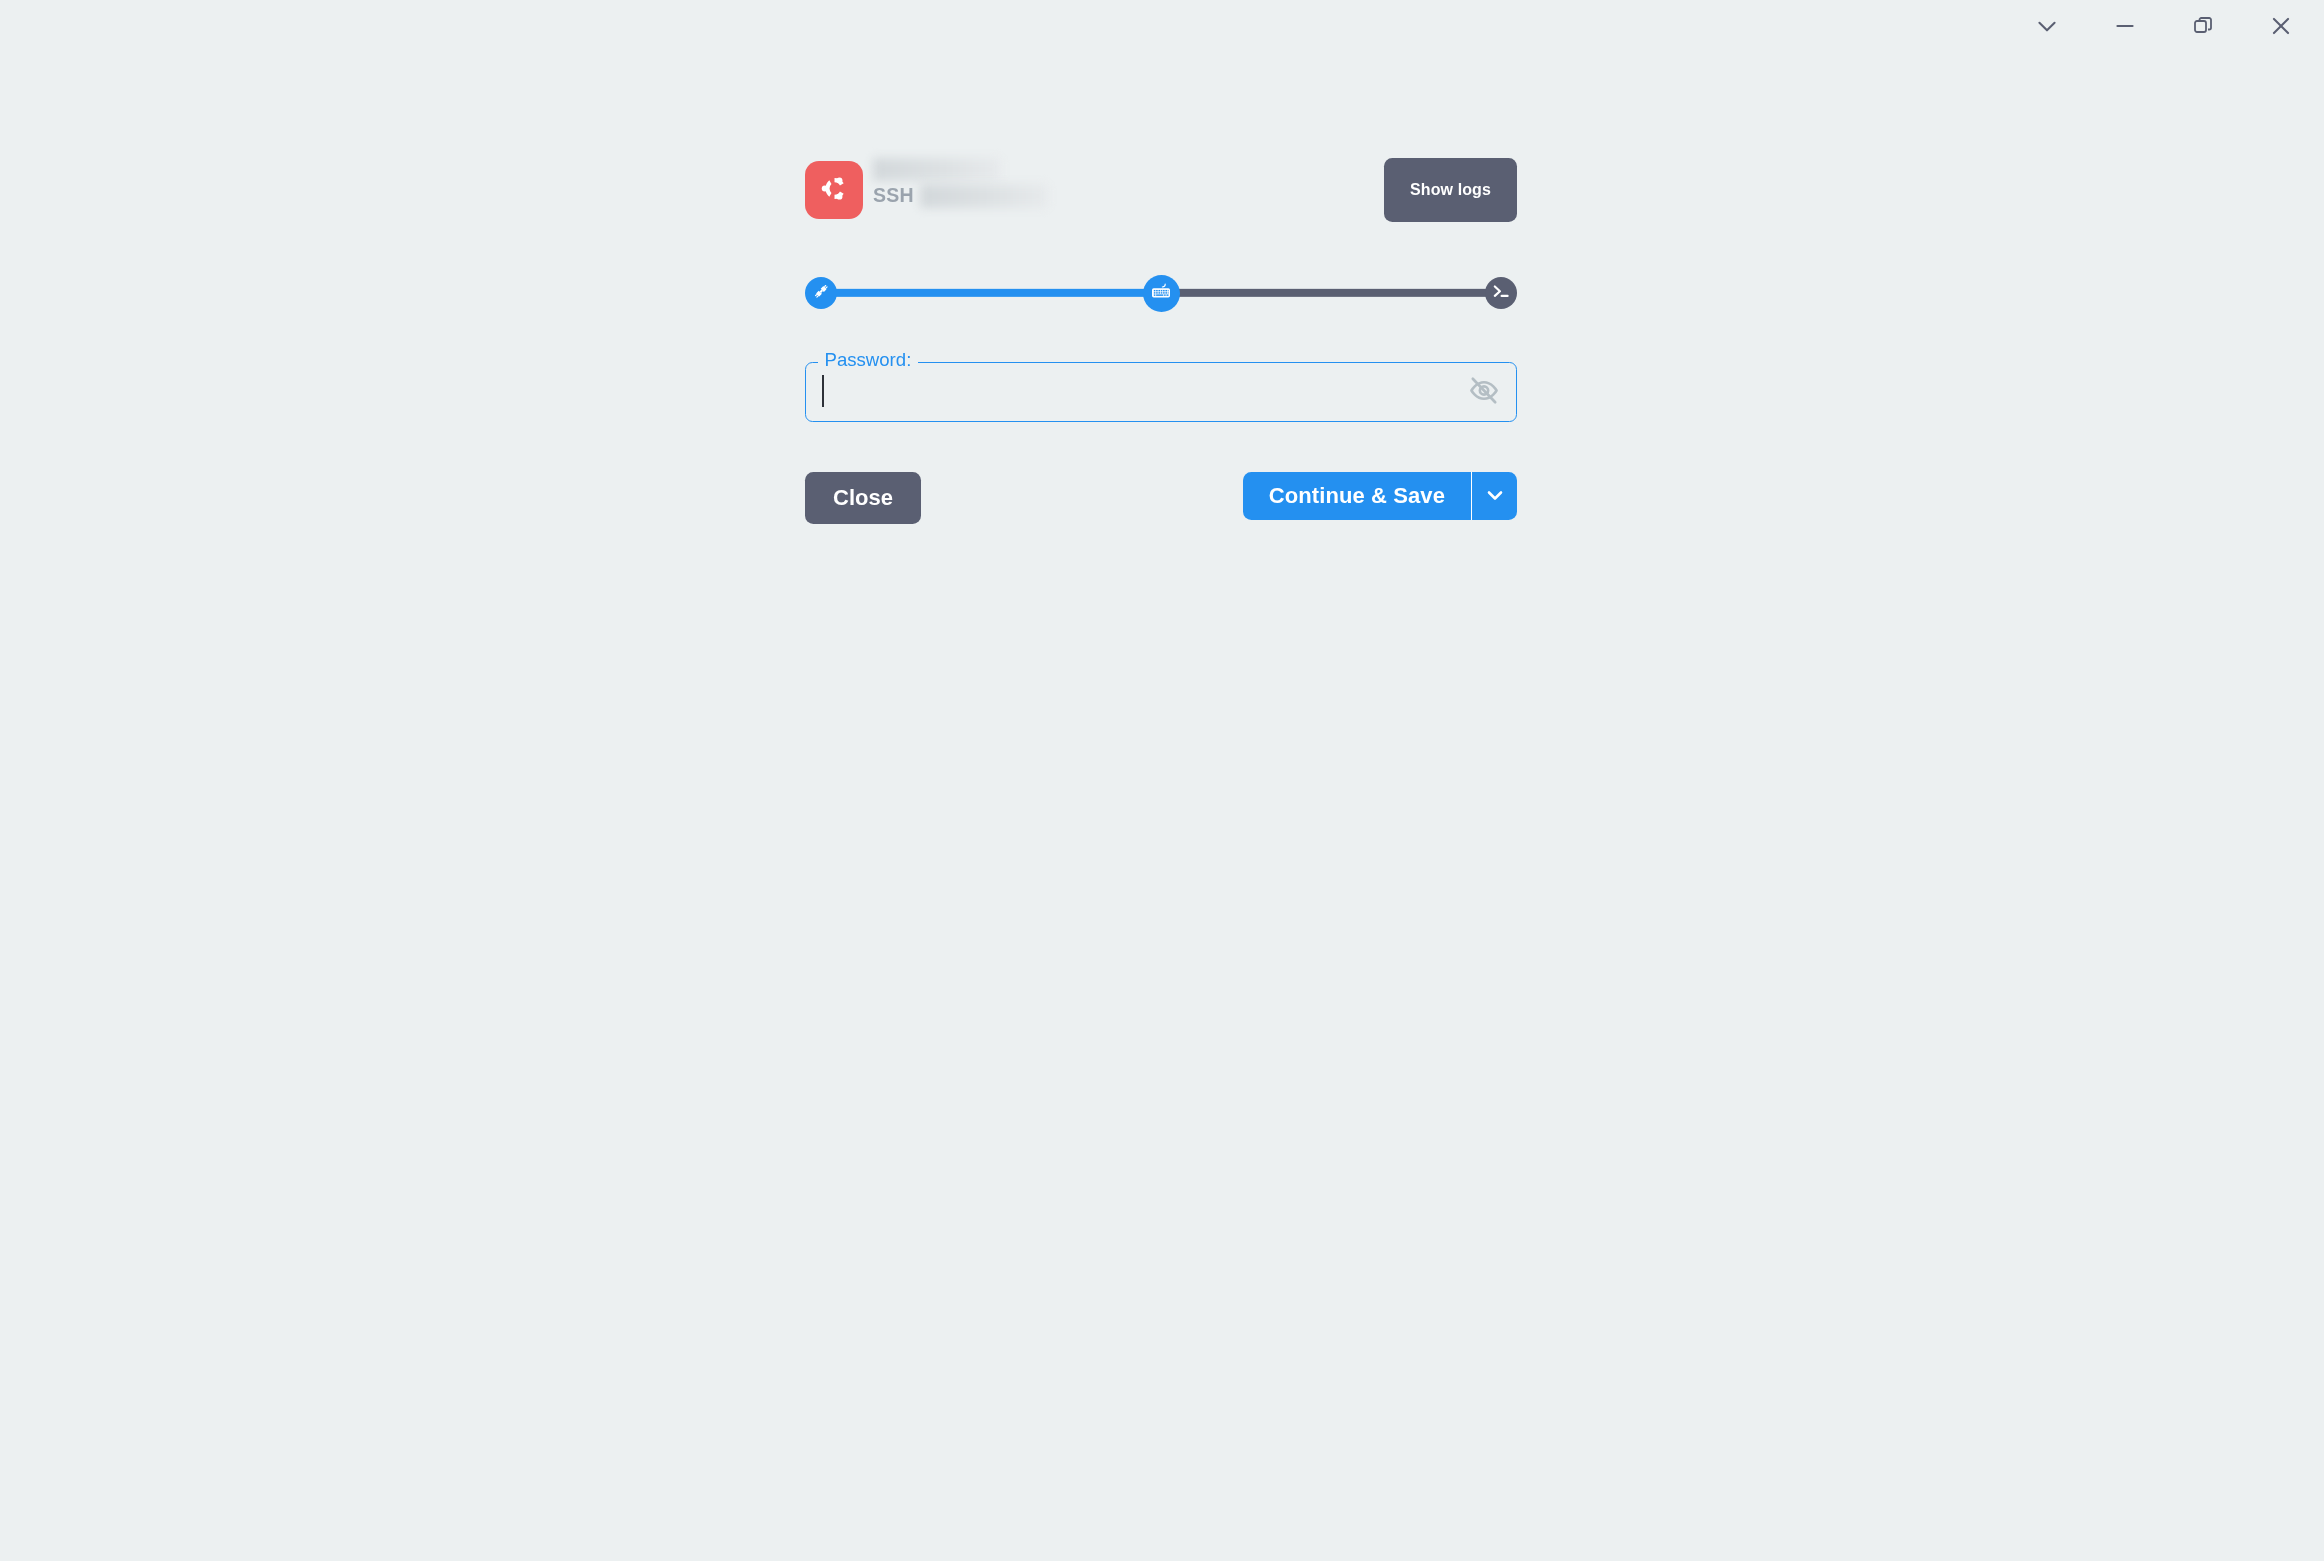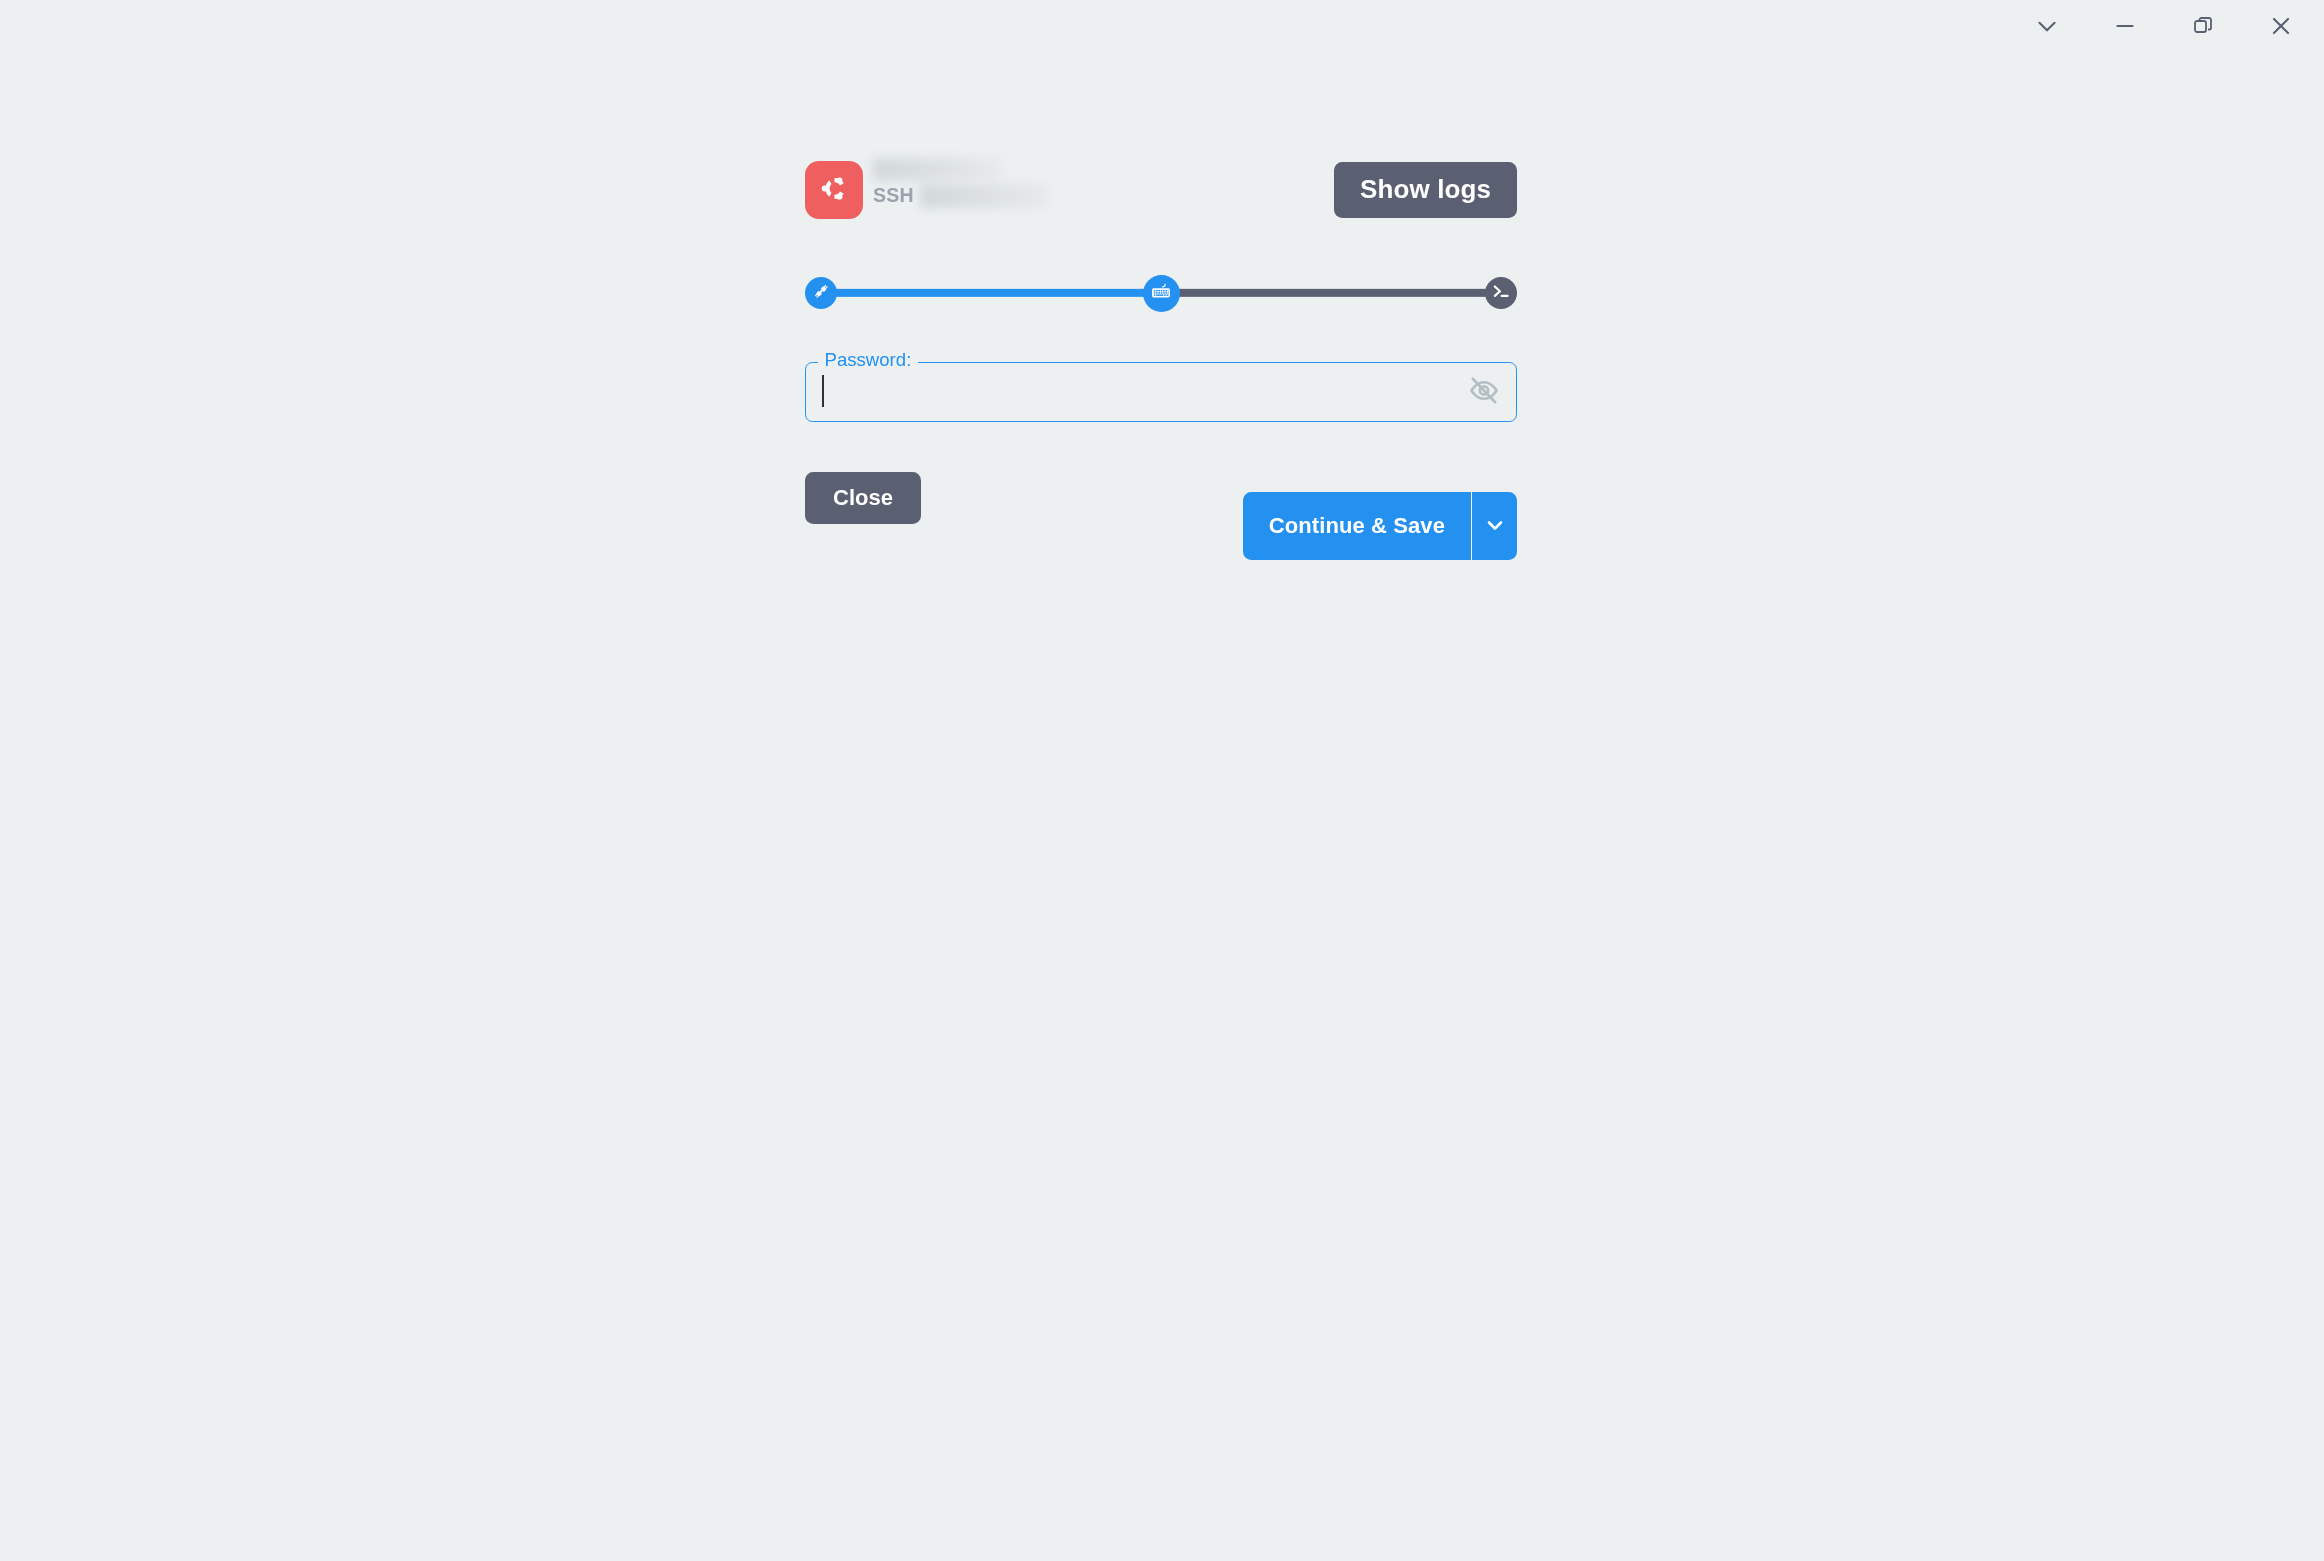--- a/index.html
+++ b/index.html
@@ -96,25 +96,25 @@
     width: 128px;
     height: 24px;
     margin-left: 5.6px;
   }
   .show-logs {
     flex: 0 0 auto;
     background: #5a5f72;
     color: #ffffff;
     border: none;
     border-radius: 8.3px;
-    font-size: 26px;
+    font-size: 16px;
     font-weight: bold;
     font-family: "Liberation Sans", sans-serif;
     padding: 0 26px;
-    height: 56px;
+    height: 64px;
     cursor: pointer;
     letter-spacing: 0.1px;
   }
 
   
   .stepper {
     position: relative;
     height: 48px;
     margin-top: 48px;
     display: flex;
@@ -236,24 +236,23 @@
     font-size: 22px;
     font-weight: bold;
     font-family: "Liberation Sans", sans-serif;
     height: 52px;
     padding: 0 28px;
     cursor: pointer;
   }
   .split {
     display: flex;
     align-items: stretch;
-    height: 68px;
+    height: 48px;
     border-radius: 8.3px;
     overflow: hidden;
-    margin-top: 20px;
   }
   .btn-primary {
     background: #2490f0;
     color: #ffffff;
     border: none;
     font-size: 22px;
     font-weight: bold;
     font-family: "Liberation Sans", sans-serif;
     padding: 0 26px;
     cursor: pointer;

